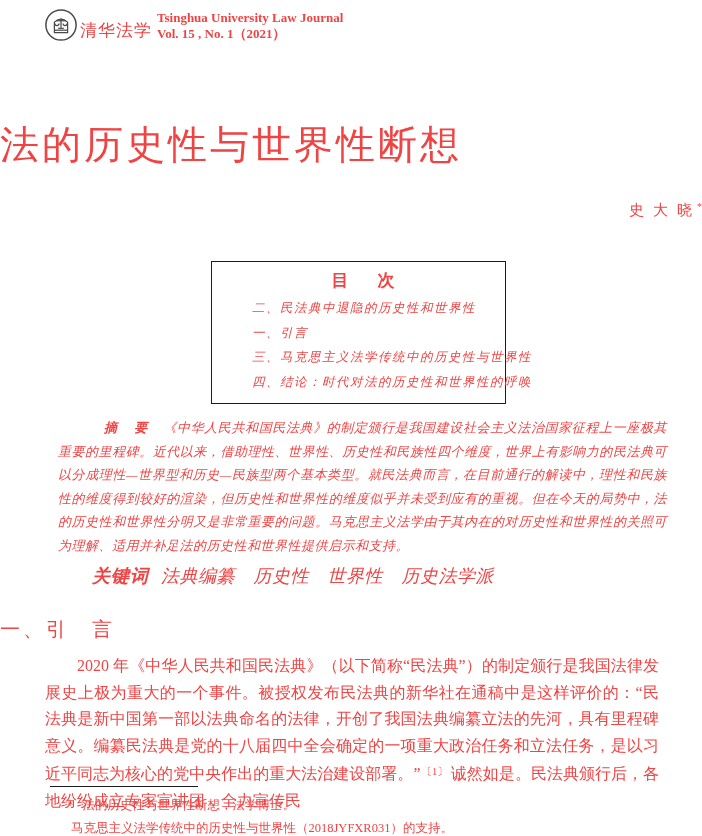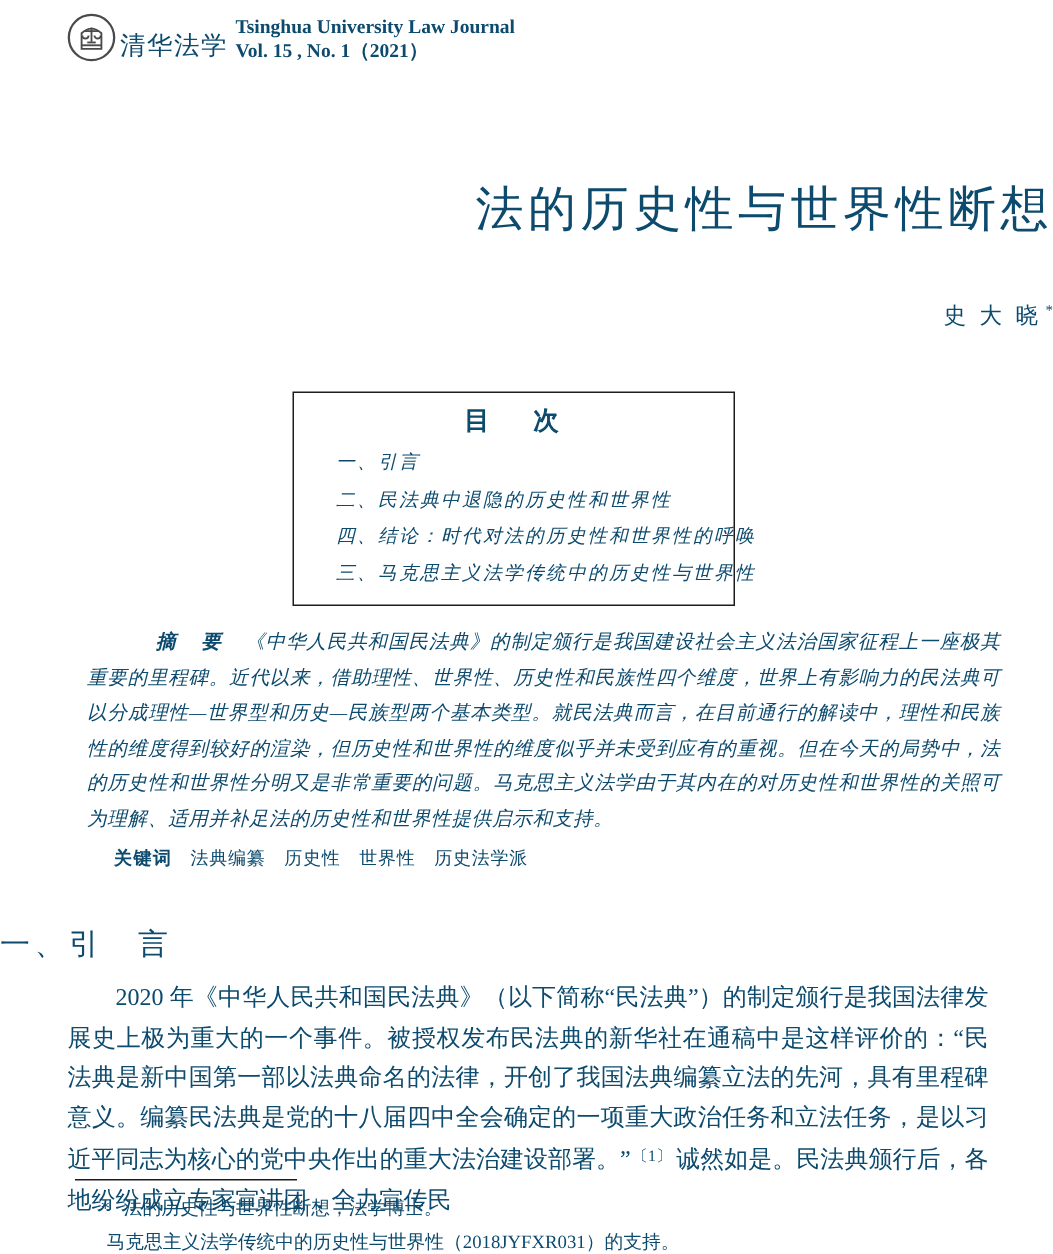--- a/index.html
+++ b/index.html
@@ -3,21 +3,21 @@
 <meta charset="utf-8">
 <style>
   html, body { margin: 0; padding: 0; background: #e8e8e8; }
   .page {
     position: relative;
     width: 702px;
     height: 836px;
     margin: 0 auto;
     background: #ffffff;
     font-family: "Liberation Serif", "DejaVu Serif", serif;
-    color: #0c4a6e;
+    color: #ef4444;
     overflow: hidden;
   }
 
   
   .journal-header {
     position: absolute;
     left: 44px;
     top: 8px;
     display: flex;
     align-items: flex-start;
@@ -48,22 +48,22 @@
     white-space: nowrap;
   }
 
   
   .article-title {
     position: absolute;
     top: 118px;
     left: 0;
     width: 100%;
     margin: 0;
-    text-align: right;
-    font-size: 32px;
+    text-align: left;
+    font-size: 39px;
     font-weight: 500;
     letter-spacing: 3px;
   }
   .article-author {
     position: absolute;
     top: 201px;
     left: 0;
     width: 100%;
     text-align: right;
     font-size: 15px;
@@ -72,26 +72,26 @@
   .article-author sup {
     font-size: 10px;
     letter-spacing: 0;
     vertical-align: 5px;
     margin-left: -4px;
   }
 
   
   .toc-box {
     position: absolute;
-    left: 195px;
+    left: 211px;
     top: 261px;
     width: 295px;
     box-sizing: border-box;
     border: 1.5px solid #1c1c1c;
-    padding: 9px 0 9px 3px;
+    padding: 9px 0 9px 15px;
   }
   .toc-heading {
     text-align: center;
     font-size: 17px;
     font-weight: bold;
     letter-spacing: 6px;
     line-height: 20px;
   }
   .toc-list { margin: 5px 0 0 0; padding: 0 10px 0 25px; list-style: none; }
   .toc-item {
@@ -112,24 +112,25 @@
     font-size: 13px;
     line-height: 23.5px;
     text-align: justify;
     font-style: italic;
     letter-spacing: 0.5px;
     text-indent: 46px;
   }
   .abstract .abstract-label { font-weight: bold; margin-right: 14px; letter-spacing: 2px; }
   .keywords {
     position: absolute;
-    left: 30px;
+    left: 46px;
     top: 564px;
     width: 609px;
-    font-size: 12px;
+    font-size: 18px;
+    font-style: italic;
     letter-spacing: 0.5px;
     text-indent: 46px;
   }
   .keywords .keywords-label { font-weight: bold; margin-right: 12px; letter-spacing: 1px; }
 
   
   .section-heading {
     position: absolute;
     top: 616px;
     left: 0;
@@ -202,24 +203,24 @@
       <div class="en-line2">Vol. 15 , No. 1（2021）</div>
     </div>
   </div>
 
   <h1 class="article-title">法的历史性与世界性断想</h1>
   <div class="article-author"><span>史大晓</span><sup>*</sup></div>
 
   <div class="toc-box">
     <div class="toc-heading">目　次</div>
     <ul class="toc-list">
+      <li class="toc-item">二、民法典中退隐的历史性和世界性</li>
       <li class="toc-item">一、引言</li>
-      <li class="toc-item">二、民法典中退隐的历史性和世界性</li>
+      <li class="toc-item">三、马克思主义法学传统中的历史性与世界性</li>
       <li class="toc-item">四、结论：时代对法的历史性和世界性的呼唤</li>
-      <li class="toc-item">三、马克思主义法学传统中的历史性与世界性</li>
     </ul>
   </div>
 
   <p class="abstract"><span class="abstract-label">摘　要</span><span>《中华人民共和国民法典》的制定颁行是我国建设社会主义法治国家征程上一座极其重要的里程碑。近代以来，借助理性、世界性、历史性和民族性四个维度，世界上有影响力的民法典可以分成理性—世界型和历史—民族型两个基本类型。就民法典而言，在目前通行的解读中，理性和民族性的维度得到较好的渲染，但历史性和世界性的维度似乎并未受到应有的重视。但在今天的局势中，法的历史性和世界性分明又是非常重要的问题。马克思主义法学由于其内在的对历史性和世界性的关照可为理解、适用并补足法的历史性和世界性提供启示和支持。</span></p>
 
   <div class="keywords"><span class="keywords-label">关键词</span><span>法典编纂　历史性　世界性　历史法学派</span></div>
 
   <h2 class="section-heading">一、引　言</h2>
 
   <p class="body-paragraph"><span>2020 年《中华人民共和国民法典》（以下简称“民法典”）的制定颁行是我国法律发展史上极为重大的一个事件。被授权发布民法典的新华社在通稿中是这样评价的：“民法典是新中国第一部以法典命名的法律，开创了我国法典编纂立法的先河，具有里程碑意义。编纂民法典是党的十八届四中全会确定的一项重大政治任务和立法任务，是以习近平同志为核心的党中央作出的重大法治建设部署。”</span><sup class="footnote-ref">〔1〕</sup><span>诚然如是。民法典颁行后，各地纷纷成立专家宣讲团，全力宣传民</span></p>

